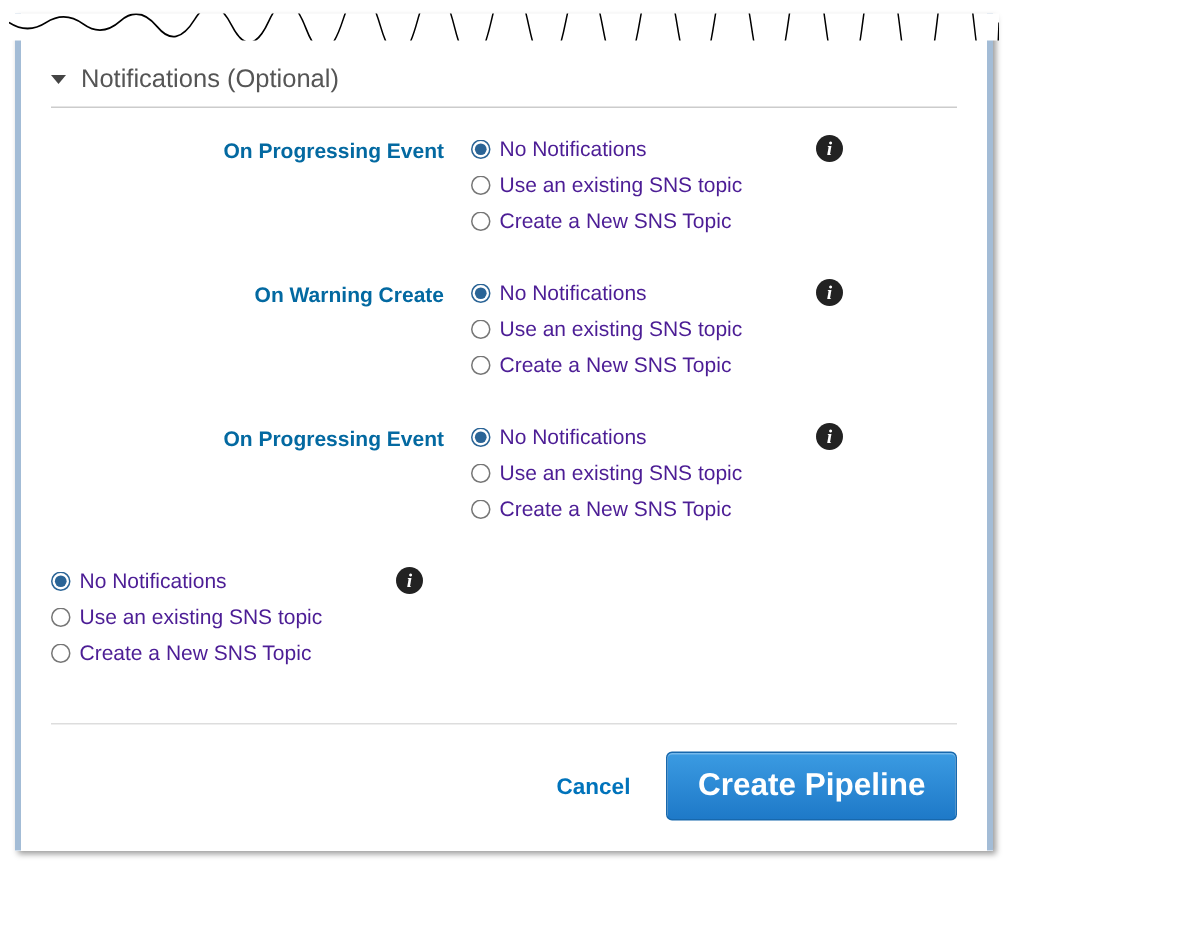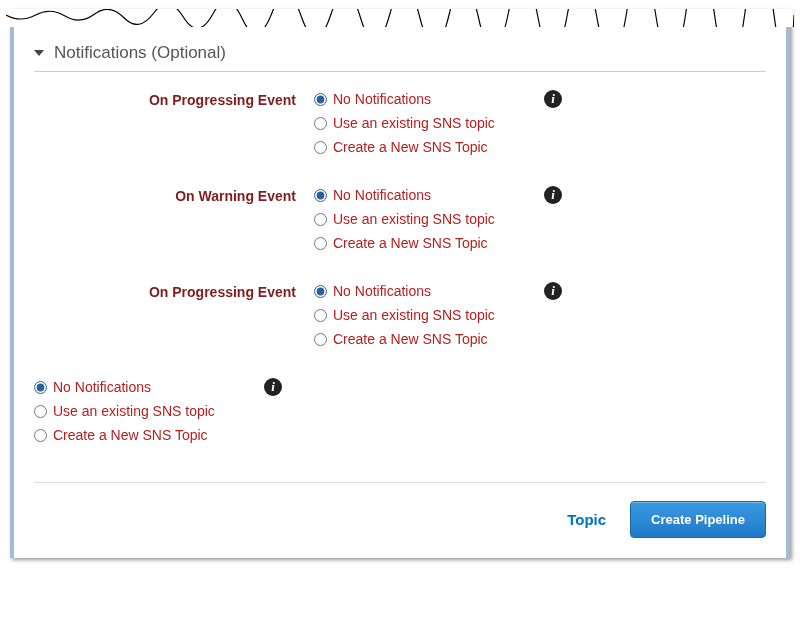--- a/index.html
+++ b/index.html
@@ -5,21 +5,21 @@
   * { box-sizing: border-box; }
   body {
     margin: 0;
     font-family: Arial, Helvetica, sans-serif;
     font-size: 14px;
     color: #333;
     background: #fff;
     padding: 10px;
   }
   .frame {
-    width: 780px;
+    width: 652px;
     border-left: 4px solid #a3bcd6;
     border-right: 4px solid #a3bcd6;
     padding: 0 20px 20px 20px;
     box-shadow: 2px 2px 4px rgba(0,0,0,0.4);
   }
   .torn {
     height: 18px;
     margin: -1px -28px 10px -28px;
     background: #fff;
   }
@@ -44,38 +44,38 @@
   }
   .field-row {
     display: flex;
     align-items: flex-start;
     padding: 18px 0 6px 0;
   }
   .field-label {
     width: 280px;
     text-align: right;
     font-weight: bold;
-    color: #7f1d1d;
+    color: #0369a1;
     padding-right: 18px;
     padding-top: 2px;
   }
   .field-options {
     width: 230px;
   }
   .opt {
     display: flex;
     align-items: center;
     margin-bottom: 6px;
     line-height: 18px;
   }
   .opt input[type=radio] {
     margin: 0 6px 0 0;
     accent-color: #2a6496;
   }
-  .opt label { color: #b91c1c; cursor: pointer; }
+  .opt label { color: #4c1d95; cursor: pointer; }
   .info-col {
     width: 30px;
     padding-top: 0;
   }
   .info-icon {
     width: 18px; height: 18px;
     background: #222;
     border-radius: 50%;
     color: #fff;
     font-family: Georgia, serif;
@@ -103,21 +103,21 @@
     cursor: pointer;
     background: none;
     border: none;
     padding: 8px 6px;
   }
   .primary-btn {
     background: linear-gradient(#3b9be2, #1e79c8);
     border: 1px solid #1768ad;
     color: #fff;
     font-weight: bold;
-    font-size: 13px;
+    font-size: 21px;
     padding: 10px 20px;
     border-radius: 4px;
     cursor: pointer;
     box-shadow: inset 0 1px 0 rgba(255,255,255,0.3);
   }
 </style>
 </head>
 <body>
 
 <div class="frame">
@@ -146,21 +146,21 @@
             <label for="ev-progressing-1">Use an existing SNS topic</label>
           </div>
           <div class="opt">
             <input type="radio" name="ev-progressing" id="ev-progressing-2" style="">
             <label for="ev-progressing-2">Create a New SNS Topic</label>
           </div>
         </div>
         <div class="info-col"><span class="info-icon">i</span></div>
       </div>
       <div class="field-row">
-        <div class="field-label">On Warning Event</div>
+        <div class="field-label">On Warning Create</div>
         <div class="field-options">
           <div class="opt">
             <input type="radio" name="ev-warning" id="ev-warning-0" checked="" style="">
             <label for="ev-warning-0">No Notifications</label>
           </div>
           <div class="opt">
             <input type="radio" name="ev-warning" id="ev-warning-1" style="">
             <label for="ev-warning-1">Use an existing SNS topic</label>
           </div>
           <div class="opt">
@@ -201,17 +201,17 @@
           <div class="opt">
             <input type="radio" name="ev-error" id="ev-error-2" style="">
             <label for="ev-error-2">Create a New SNS Topic</label>
           </div>
         </div>
         <div class="info-col"><span class="info-icon">i</span></div>
       </div>
     </div>
 
   <div class="actions-sep">
-    <button class="link-btn">Topic</button>
+    <button class="link-btn">Cancel</button>
     <button class="primary-btn">Create Pipeline</button>
   </div>
 
 </div>
 
 </body></html>

